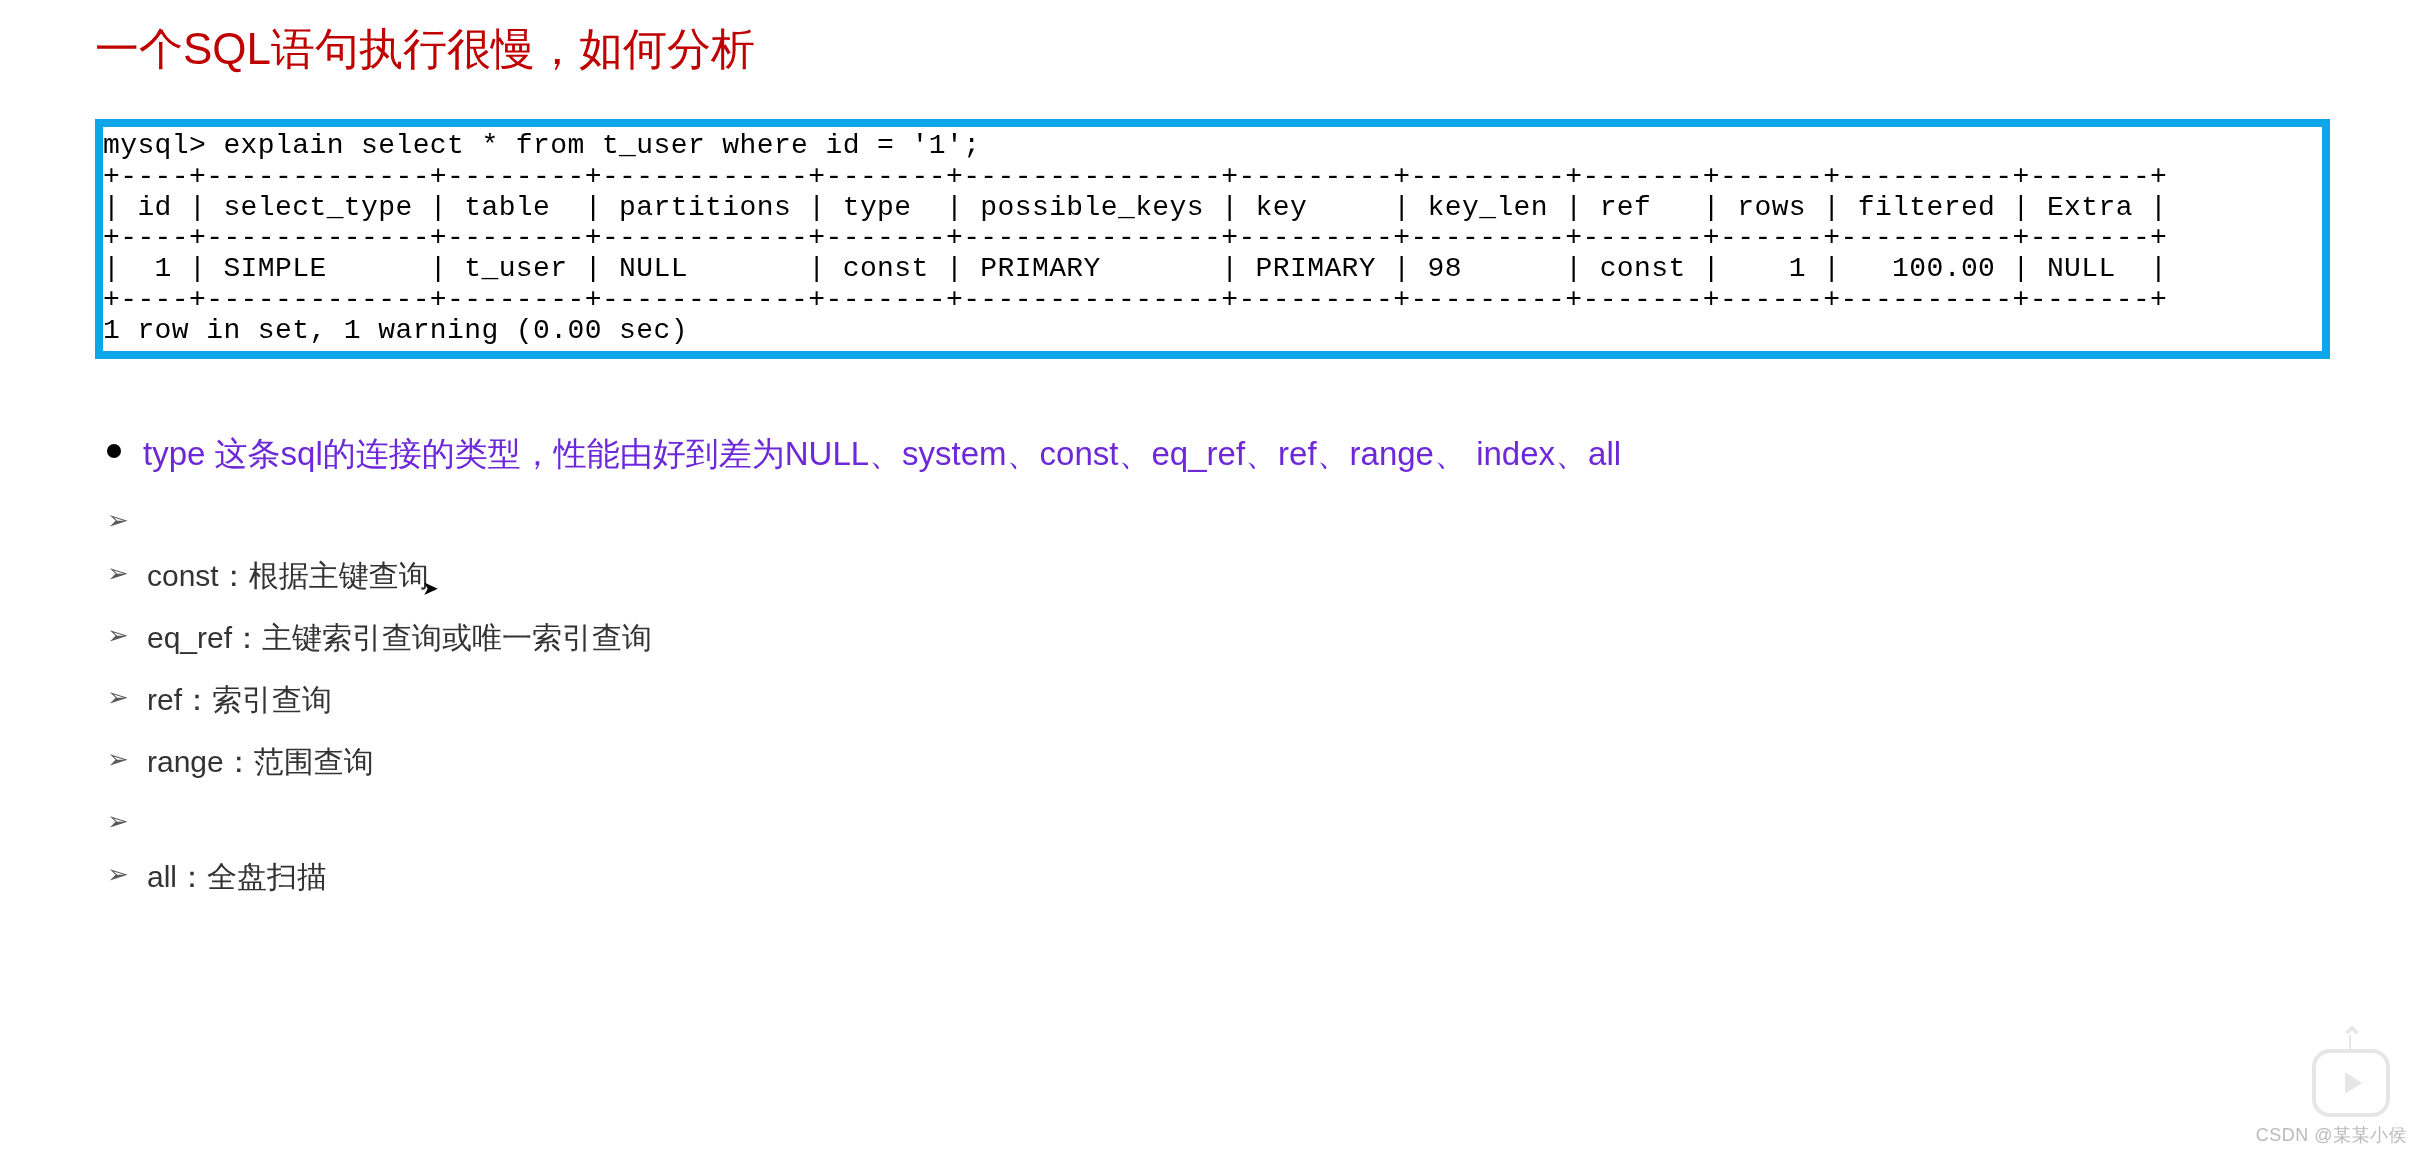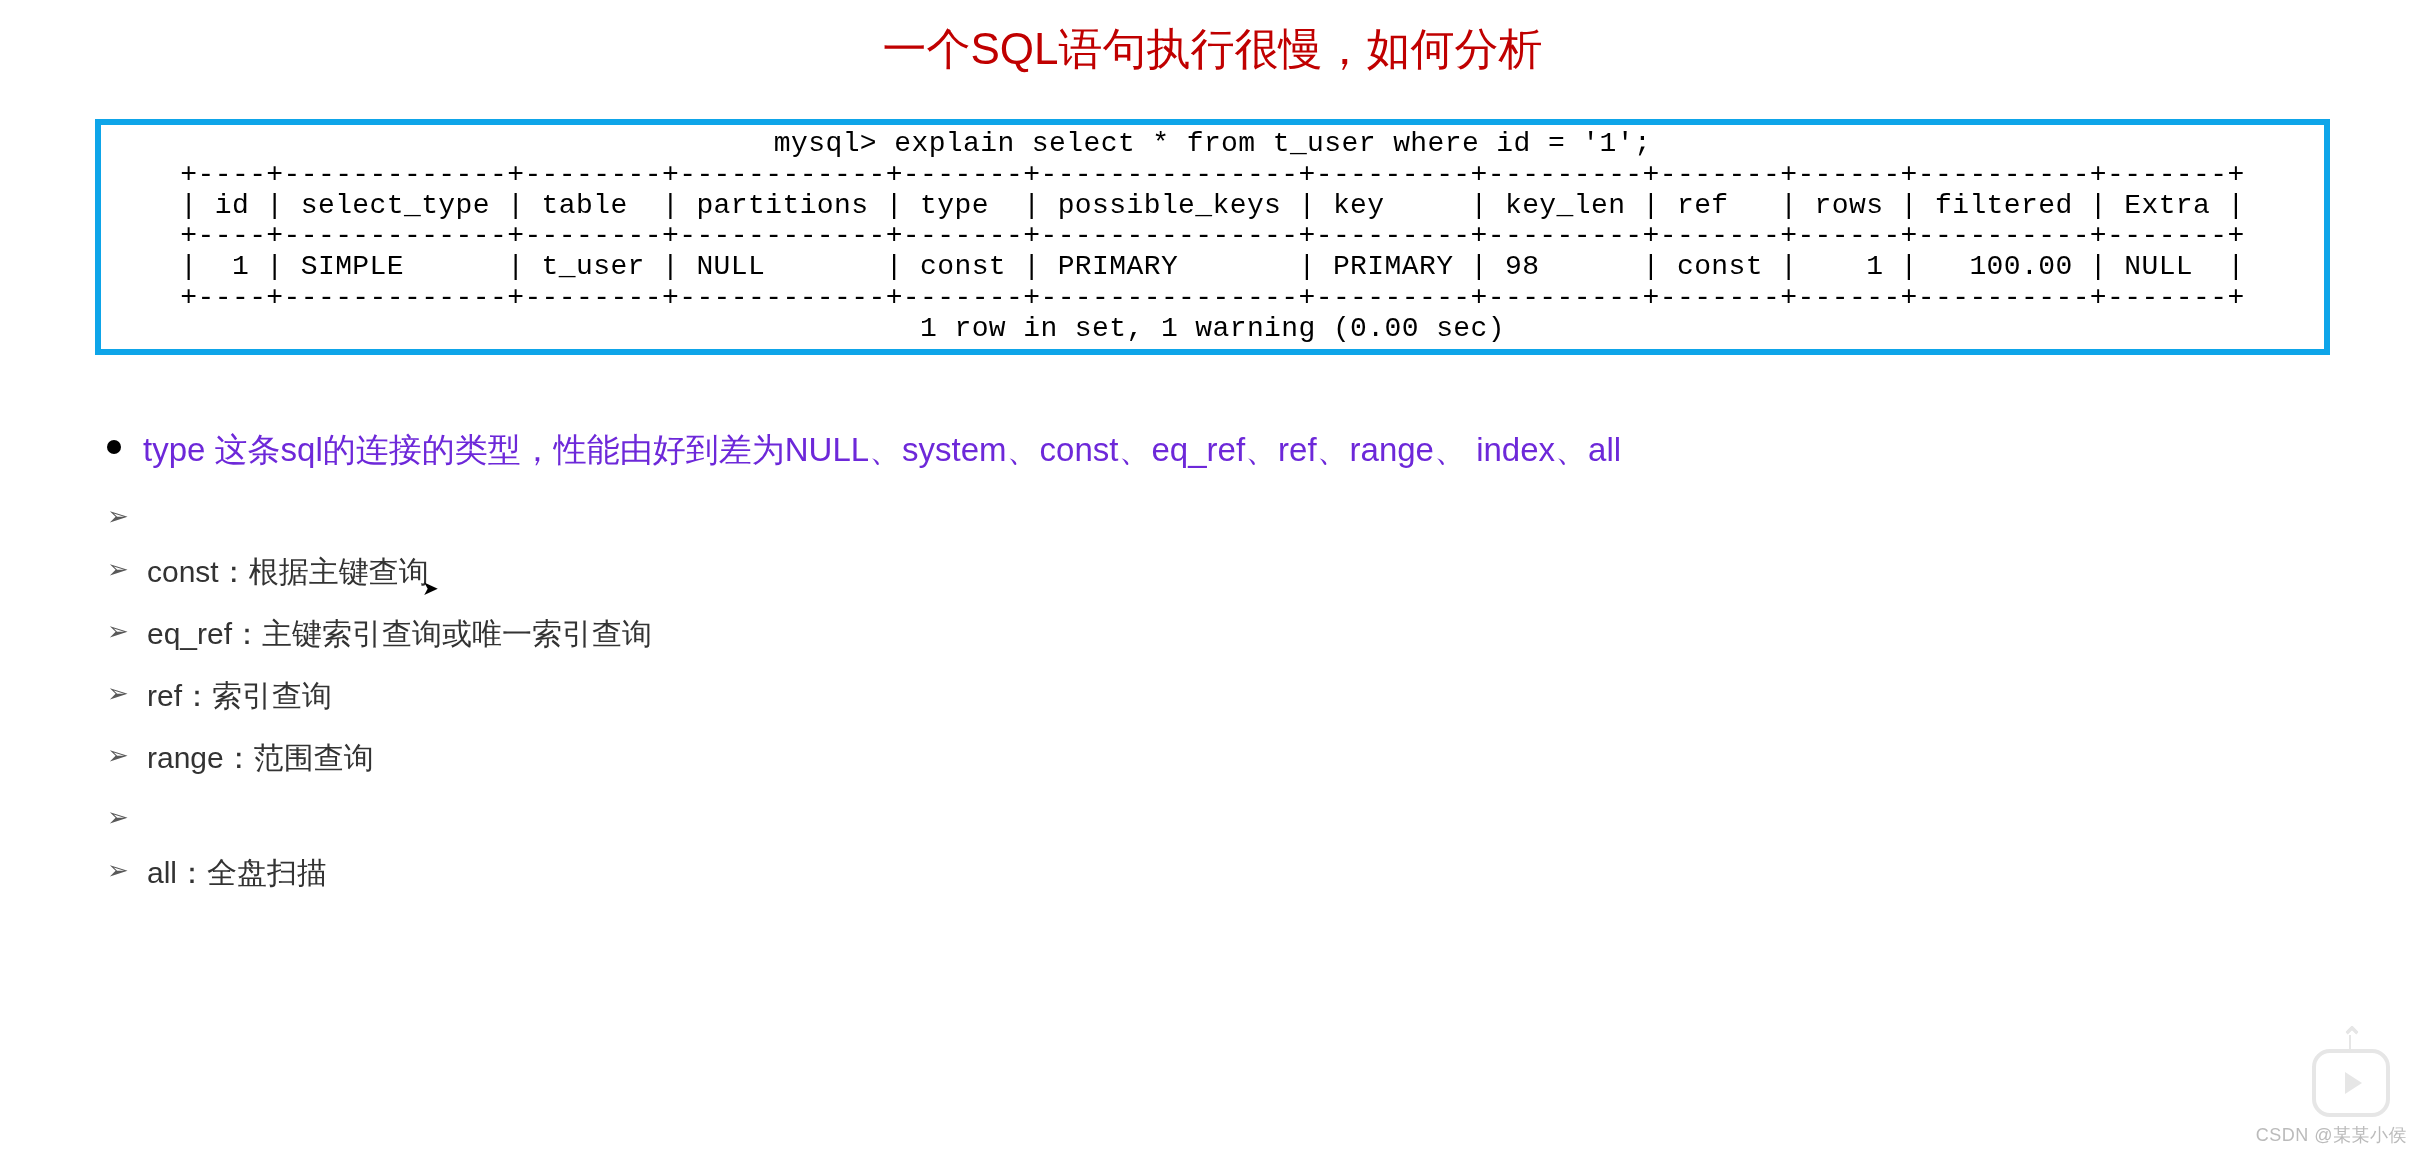--- a/index.html
+++ b/index.html
@@ -1,15 +1,15 @@
 <!DOCTYPE html>
 <html><head>
   <meta charset="utf-8">
   <style>
-    * { box-sizing: border-box; margin: 0; padding: 0; text-align: center; }
+    * { box-sizing: border-box; margin: 0; padding: 0; }
     body {
       font-family: "Microsoft YaHei", "PingFang SC", Arial, sans-serif;
       background: #ffffff;
       color: #333333;
       position: relative;
       width: 2425px;
       height: 1167px;
       overflow: hidden;
     }
     .slide {
@@ -18,21 +18,21 @@
       height: 100%;
     }
     .title {
       font-size: 44px;
       color: #C00000;
       font-weight: 400;
       margin-bottom: 40px;
       letter-spacing: 0px;
     }
     .code-box {
-      border: 6px solid #0ea5e9;
+      border: 8px solid #0ea5e9;
       background: #ffffff;
       padding: 4px 0;
       margin-bottom: 70px;
       overflow: hidden;
     }
     .code-box pre {
       font-family: "Courier New", Courier, monospace;
       font-size: 28px;
       line-height: 1.1;
       margin: 0;

